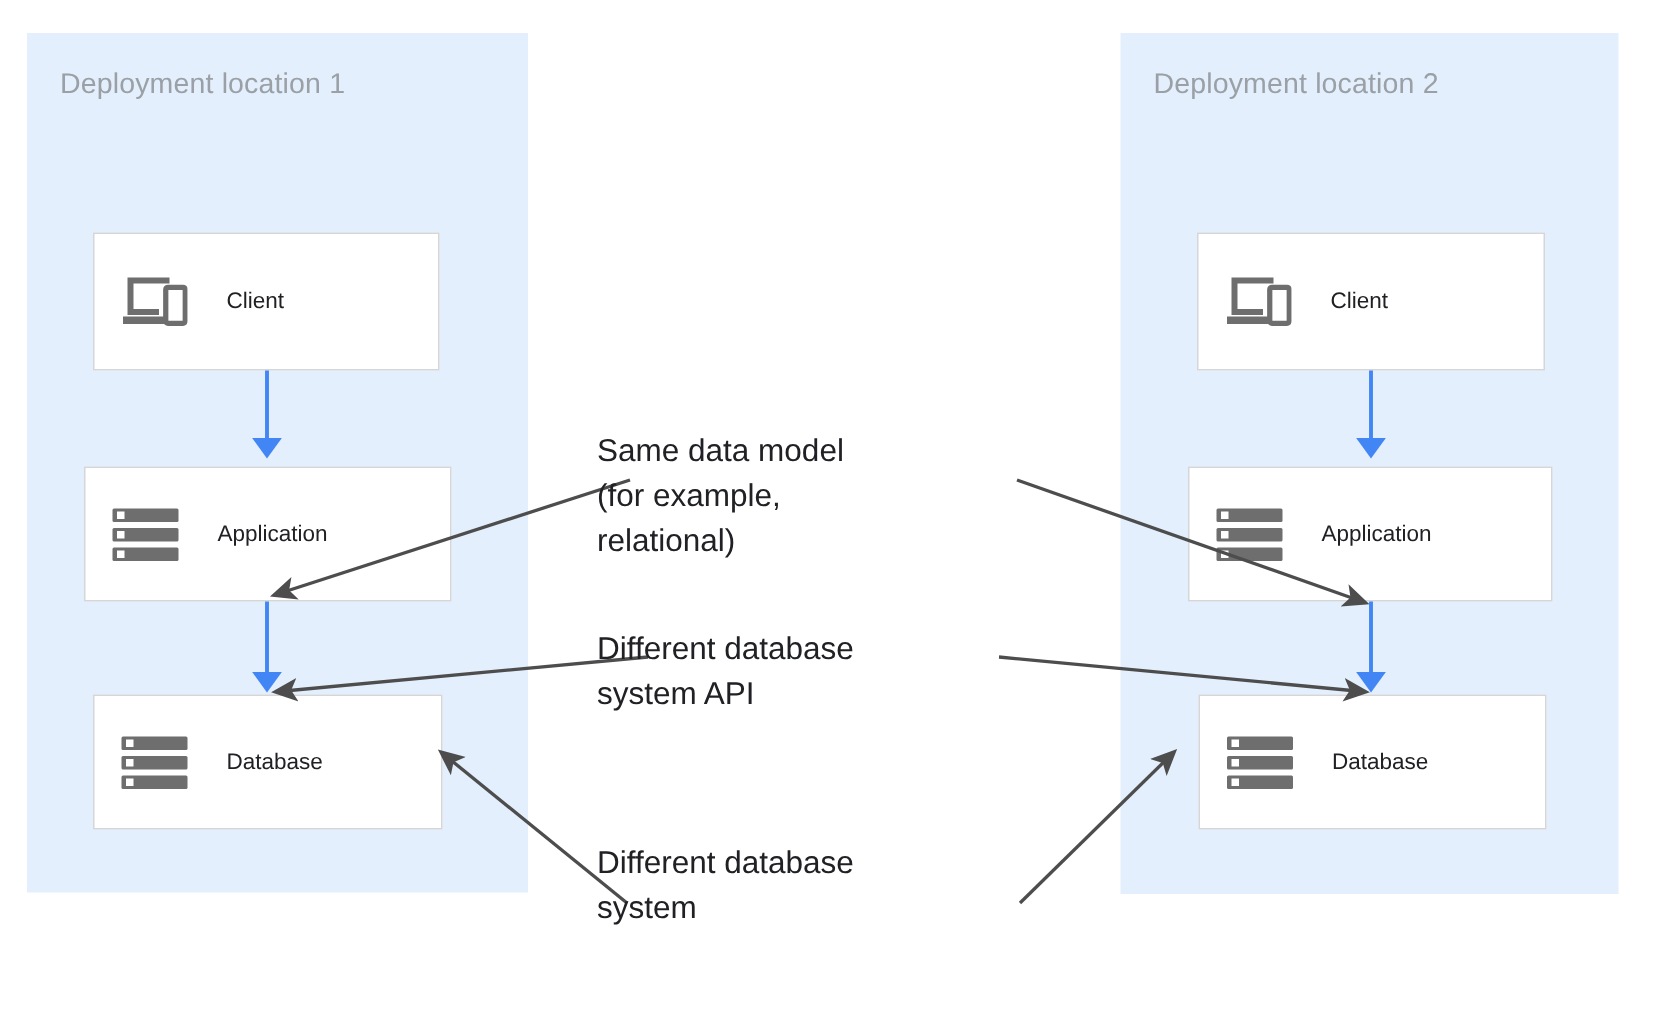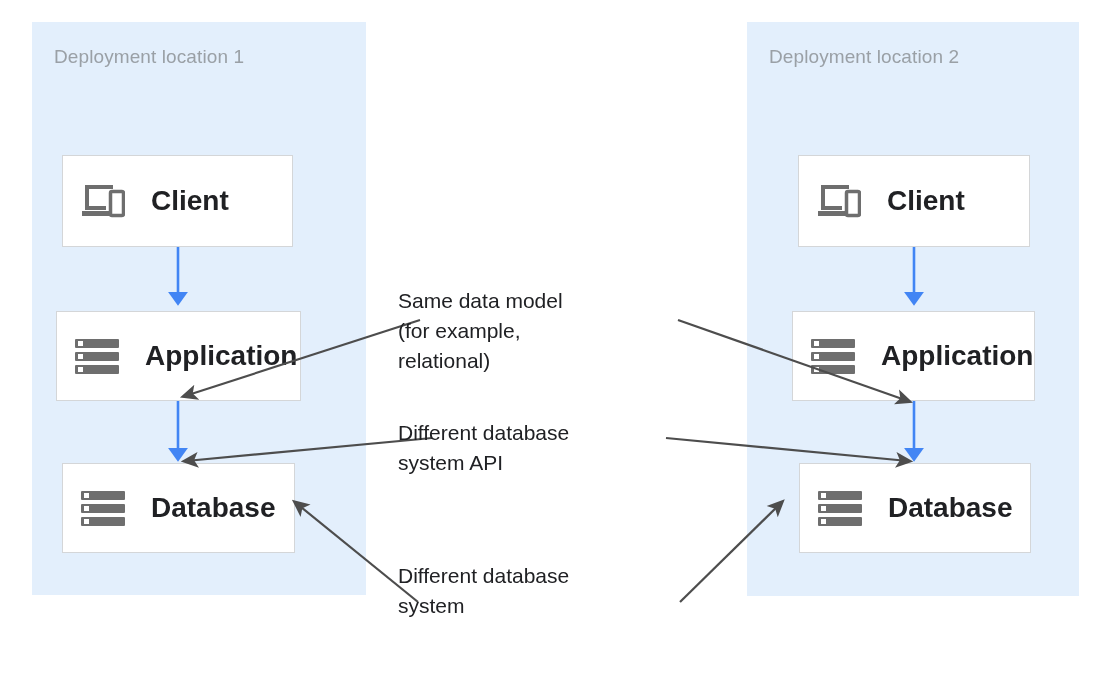--- a/index.html
+++ b/index.html
@@ -50,24 +50,23 @@
     top: 50%;
     transform: translateY(-50%);
     width: 44px;
     height: 38px;
   }
   .node-label {
     position: absolute;
     left: 88px;
     top: 50%;
     transform: translateY(-50%);
-    font-size: 28px;
+    font-size: 15px;
     color: #202124;
     white-space: nowrap;
-    font-weight: bold;
   }
 
   
   .server-icon {
     display: flex;
     flex-direction: column;
     justify-content: center;
     gap: 4px;
     width: 44px;
   }
@@ -108,21 +107,21 @@
     line-height: 30px;
     color: #202124;
     white-space: pre-line;
   }
 </style>
 </head>
 <body>
 
 <div id="canvas">
 
-  <div class="zone" style="left:32px; top:22px; width:334px; height:573px;">
+  <div class="zone" style="left:18px; top:22px; width:334px; height:573px;">
     <div class="zone-title">Deployment location 1</div>
   </div>
 
   <div class="node" style="left:62px; top:155px; width:231px; height:92px;">
     <span class="node-icon client-icon">
       <svg width="44" height="38" viewBox="0 0 44 38" xmlns="http://www.w3.org/2000/svg">
         <path d="M4 3 h28 v4 H8 v17 h17 v4 H4 Z" fill="#6e6e6e"></path>
         <rect x="1" y="29" width="28" height="5" fill="#6e6e6e"></rect>
         <rect x="29.5" y="9.5" width="13" height="24" rx="1.5" fill="none" stroke="#6e6e6e" stroke-width="3.5"></rect>
       </svg>

